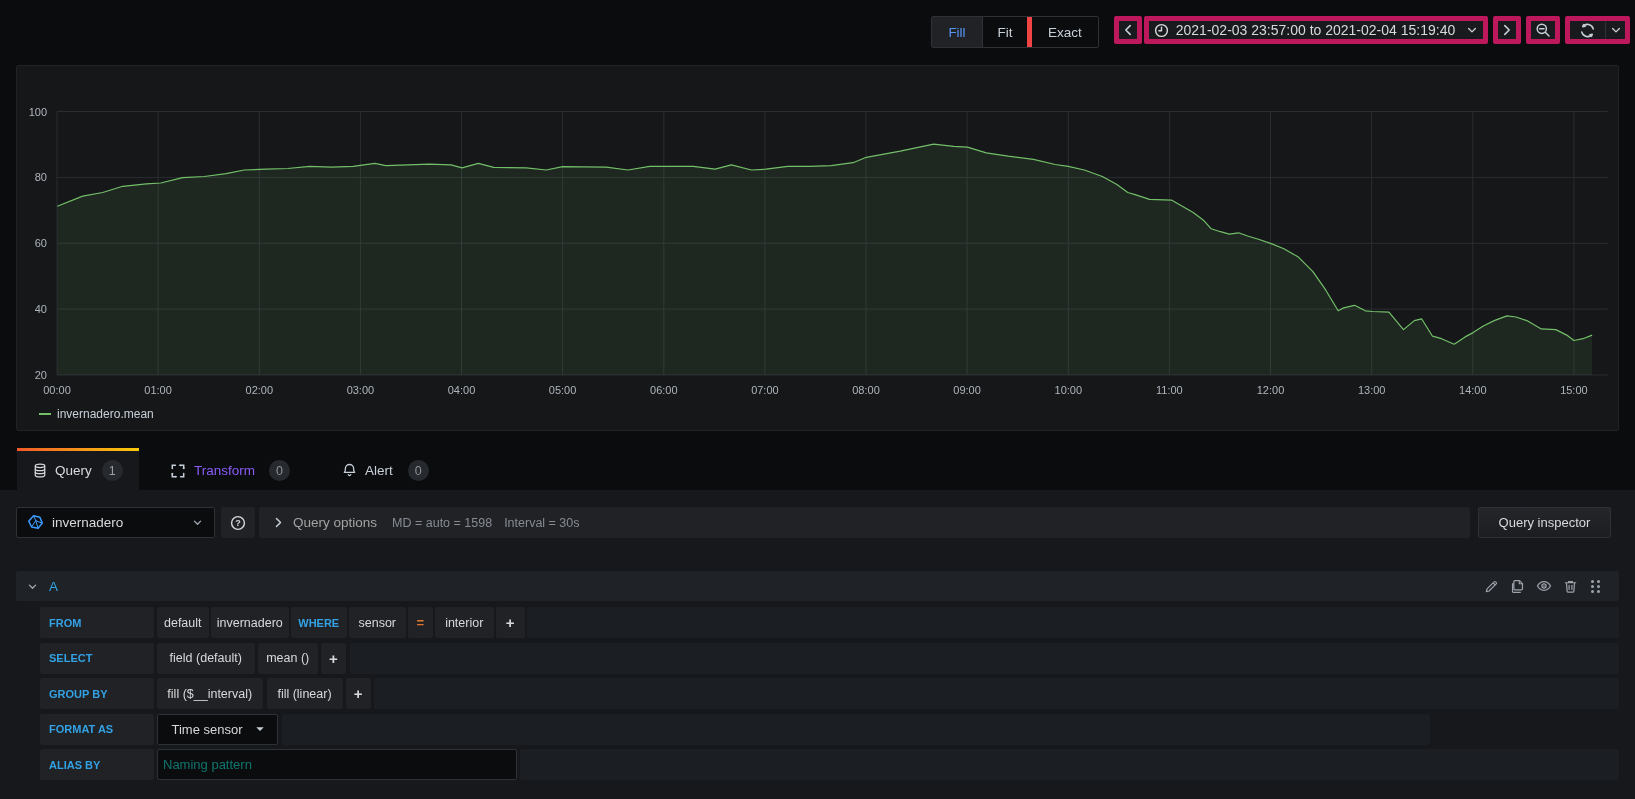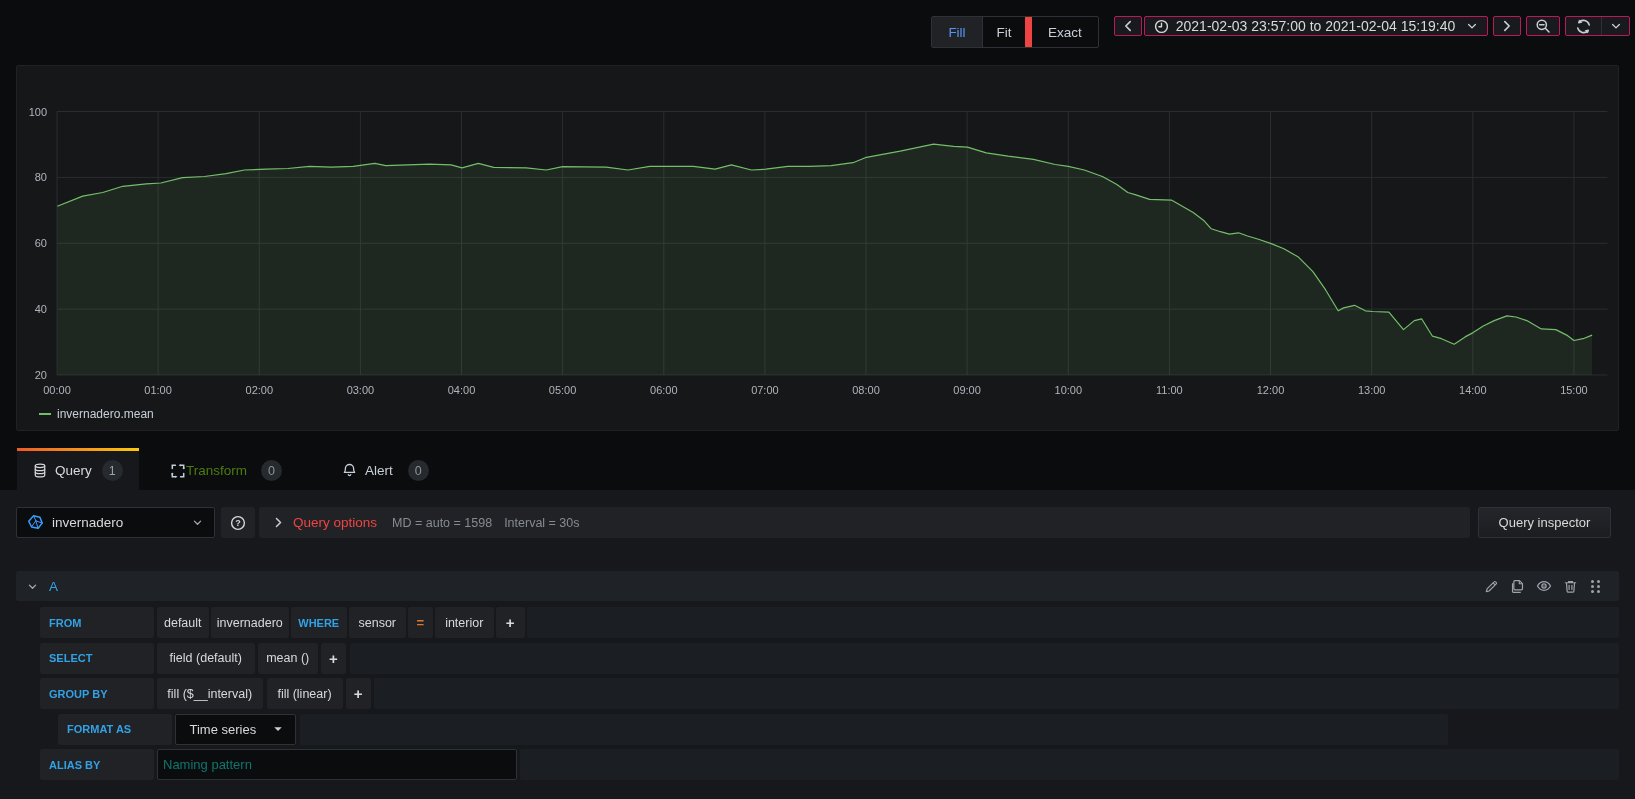--- a/index.html
+++ b/index.html
@@ -1,27 +1,27 @@
 <!DOCTYPE html>
 <html><head><meta charset="utf-8"><style>
 *{margin:0;padding:0;box-sizing:border-box}
 html,body{width:1635px;height:799px;background:#0b0c0e;font-family:"Liberation Sans",sans-serif;overflow:hidden;position:relative}
 .abs{position:absolute}
-.btn{position:absolute;top:16px;height:20px;background:#181a1e;border:1px solid #be185d;border-radius:2px;color:#c7d0d9;display:flex;align-items:center;justify-content:center}
+.btn{position:absolute;top:16px;height:28px;background:#181a1e;border:5px solid #be185d;border-radius:2px;color:#c7d0d9;display:flex;align-items:center;justify-content:center}
 .seg{position:absolute;height:31px;background:#202226;border-radius:2px;color:#d8d9da;font-size:12.5px;display:flex;align-items:center;justify-content:center}
 .lbl{position:absolute;height:31px;background:#202226;border-radius:2px;color:#33a2e5;font-size:11px;font-weight:600;display:flex;align-items:center;padding-left:9px;width:113.5px;left:40px}
 .fill-box{position:absolute;height:31px;background:#1b1e22;border-radius:2px;right:16px}
 .inp{position:absolute;height:31px;background:#0b0c0e;border:1px solid #2c3235;border-radius:2px;display:flex;align-items:center}
 svg.ic{display:block}
 </style></head>
 <body>
 
 <div class="abs" style="left:931px;top:16px;width:168px;height:32px;border:1px solid #2c3235;border-radius:2px;display:flex">
  <div style="width:51px;background:#202226;color:#5794f2;font-size:13.5px;display:flex;align-items:center;justify-content:center;border-right:1px solid #2c3235">Fill</div>
- <div style="width:49px;color:#c7d0d9;font-size:13.5px;display:flex;align-items:center;justify-content:center;border-right:7px solid #ef4444">Fit</div>
+ <div style="width:49px;color:#c7d0d9;font-size:13.5px;display:flex;align-items:center;justify-content:center;border-right:5px solid #ef4444">Fit</div>
  <div style="flex:1;color:#c7d0d9;font-size:13.5px;display:flex;align-items:center;justify-content:center">Exact</div>
 </div>
 <div class="btn" style="left:1114px;width:28px">
  <svg class="ic" width="14" height="14" viewBox="0 0 16 16">
       <path d="M10.5 3L5.5 8l5 5" fill="none" stroke="#c7d0d9" stroke-width="1.8" stroke-linecap="round" stroke-linejoin="round"></path>
     </svg>
 </div>
 <div class="btn" style="left:1144px;width:344px;font-size:14px;font-weight:500;color:#d8d9da">
  <svg class="ic" width="15" height="15" viewBox="0 0 16 16" style="margin-right:7px">
       <circle cx="8" cy="8" r="6.3" fill="none" stroke="#d8d9da" stroke-width="1.5"></circle>
@@ -138,21 +138,21 @@
         <path d="M5.4 13.7H2.3v-3.1"></path>
         <path d="M2.3 5.4V2.3h3.1"></path>
       </g>
       <g fill="#c7d0d9">
         <path d="M10.6 1l-2 1.3 2 1.3z"></path>
         <path d="M5.4 15l2-1.3-2-1.3z"></path>
         <path d="M1 10.6l1.3 2 1.3-2z"></path>
         <path d="M15 5.4l-1.3-2-1.3 2z"></path>
       </g>
     </svg>
-  <span style="color:#4d7c0f;font-size:13.5px;">Transform</span>
+  <span style="color:#8b5cf6;font-size:13.5px;margin-left:8px">Transform</span>
   <span style="margin-left:14px;background:#26292e;color:#8d9297;font-size:12.5px;min-width:21px;height:21px;border-radius:11px;display:inline-flex;align-items:center;justify-content:center">0</span>
 </div>
 <div class="abs" style="left:342px;top:451px;height:39px;display:flex;align-items:center">
   <svg class="ic" width="15" height="15" viewBox="0 0 16 16">
       <path d="M8 1.6a4.4 4.4 0 0 0-4.4 4.4c0 3-1.1 3.9-1.1 3.9h11s-1.1-.9-1.1-3.9A4.4 4.4 0 0 0 8 1.6z" fill="none" stroke="#c7d0d9" stroke-width="1.4" stroke-linejoin="round"></path>
       <path d="M6.7 12.4a1.35 1.35 0 0 0 2.6 0" fill="none" stroke="#c7d0d9" stroke-width="1.4" stroke-linecap="round"></path>
     </svg>
   <span style="color:#c7d0d9;font-size:13.5px;margin-left:8px">Alert</span>
   <span style="margin-left:15px;background:#26292e;color:#8d9297;font-size:12.5px;min-width:21px;height:21px;border-radius:11px;display:inline-flex;align-items:center;justify-content:center">0</span>
 </div>
@@ -172,21 +172,21 @@
 <div class="abs" style="left:221px;top:507px;width:34px;height:31px;background:#202226;border-radius:2px;display:flex;align-items:center;justify-content:center">
  <svg class="ic" width="16" height="16" viewBox="0 0 16 16">
       <circle cx="8" cy="8" r="6.4" fill="none" stroke="#d8d9da" stroke-width="1.4"></circle>
       <text x="8" y="11.2" text-anchor="middle" font-size="9" font-weight="bold" fill="#d8d9da" font-family="Liberation Sans">?</text>
     </svg>
 </div>
 <div class="abs" style="left:259px;top:507px;width:1211px;height:31px;background:#202226;border-radius:2px;display:flex;align-items:center">
  <svg class="ic" width="13" height="13" viewBox="0 0 16 16" style="margin-left:13px">
       <path d="M5.5 3l5 5-5 5" fill="none" stroke="#c7d0d9" stroke-width="1.8" stroke-linecap="round" stroke-linejoin="round"></path>
     </svg>
- <span style="color:#ef4444;font-size:13.5px;font-weight:500;margin-left:8px">Query options</span>
+ <span style="color:#a3a3a3;font-size:13.5px;font-weight:500;margin-left:8px">Query options</span>
  <span style="color:#868b93;font-size:12.5px;margin-left:15px">MD = auto = 1598</span>
  <span style="color:#868b93;font-size:12.5px;margin-left:12px">Interval = 30s</span>
 </div>
 <div class="abs" style="left:1478px;top:507px;width:133px;height:31px;background:linear-gradient(180deg,#24262b,#1b1d20);border:1px solid #2c3235;border-radius:2px;display:flex;align-items:center;justify-content:center;color:#d8d9da;font-size:13px;font-weight:500">Query inspector</div>
 
 <div class="abs" style="left:16px;top:571px;width:1603px;height:30px;background:#1f2226;border-radius:2px;display:flex;align-items:center">
  <svg class="ic" width="11" height="11" viewBox="0 0 16 16" style="margin-left:11px">
       <path d="M3.5 6l4.5 4.5L12.5 6" fill="none" stroke="#9fa7b3" stroke-width="2" stroke-linecap="round" stroke-linejoin="round"></path>
     </svg>
  <span style="color:#33a2e5;font-size:13.5px;margin-left:11px">A</span>
@@ -245,24 +245,24 @@
   </div>
 <div class="abs" style="left:0;top:678px;width:1635px;height:31px">
     <div class="lbl">GROUP BY</div>
     <div class="seg" style="left:156.5px;width:106.5px;">fill ($__interval)</div>
     <div class="seg" style="left:266.5px;width:76px;">fill (linear)</div>
     <div class="seg" style="left:346px;width:24.5px;">
       <b style="font-size:15px">+</b>
     </div>
     <div class="fill-box" style="left:374px"></div>
   </div>
-<div class="abs" style="left:18px;top:713.5px;width:1446px;height:31px">
+<div class="abs" style="left:0;top:713.5px;width:1446px;height:31px">
     <div class="lbl">FORMAT AS</div>
     <div class="inp" style="left:156.5px;width:121px;top:0">
-      <span style="color:#d8d9da;font-size:13px;margin-left:14px">Time series</span>
+      <span style="color:#d8d9da;font-size:13px;margin-left:14px">Time sensor</span>
       <svg width="10" height="10" viewBox="0 0 16 16" style="position:absolute;right:12px">
         <path d="M2 5l6 6 6-6z" fill="#c7d0d9"></path>
       </svg>
     </div>
     <div class="fill-box" style="left:281.5px"></div>
   </div>
 <div class="abs" style="left:0;top:749px;width:1635px;height:31px">
     <div class="lbl">ALIAS BY</div>
     <div class="inp" style="left:157px;width:360px;top:0">
       <span style="color:#0f766e;font-size:13px;margin-left:5px">Naming pattern</span>

